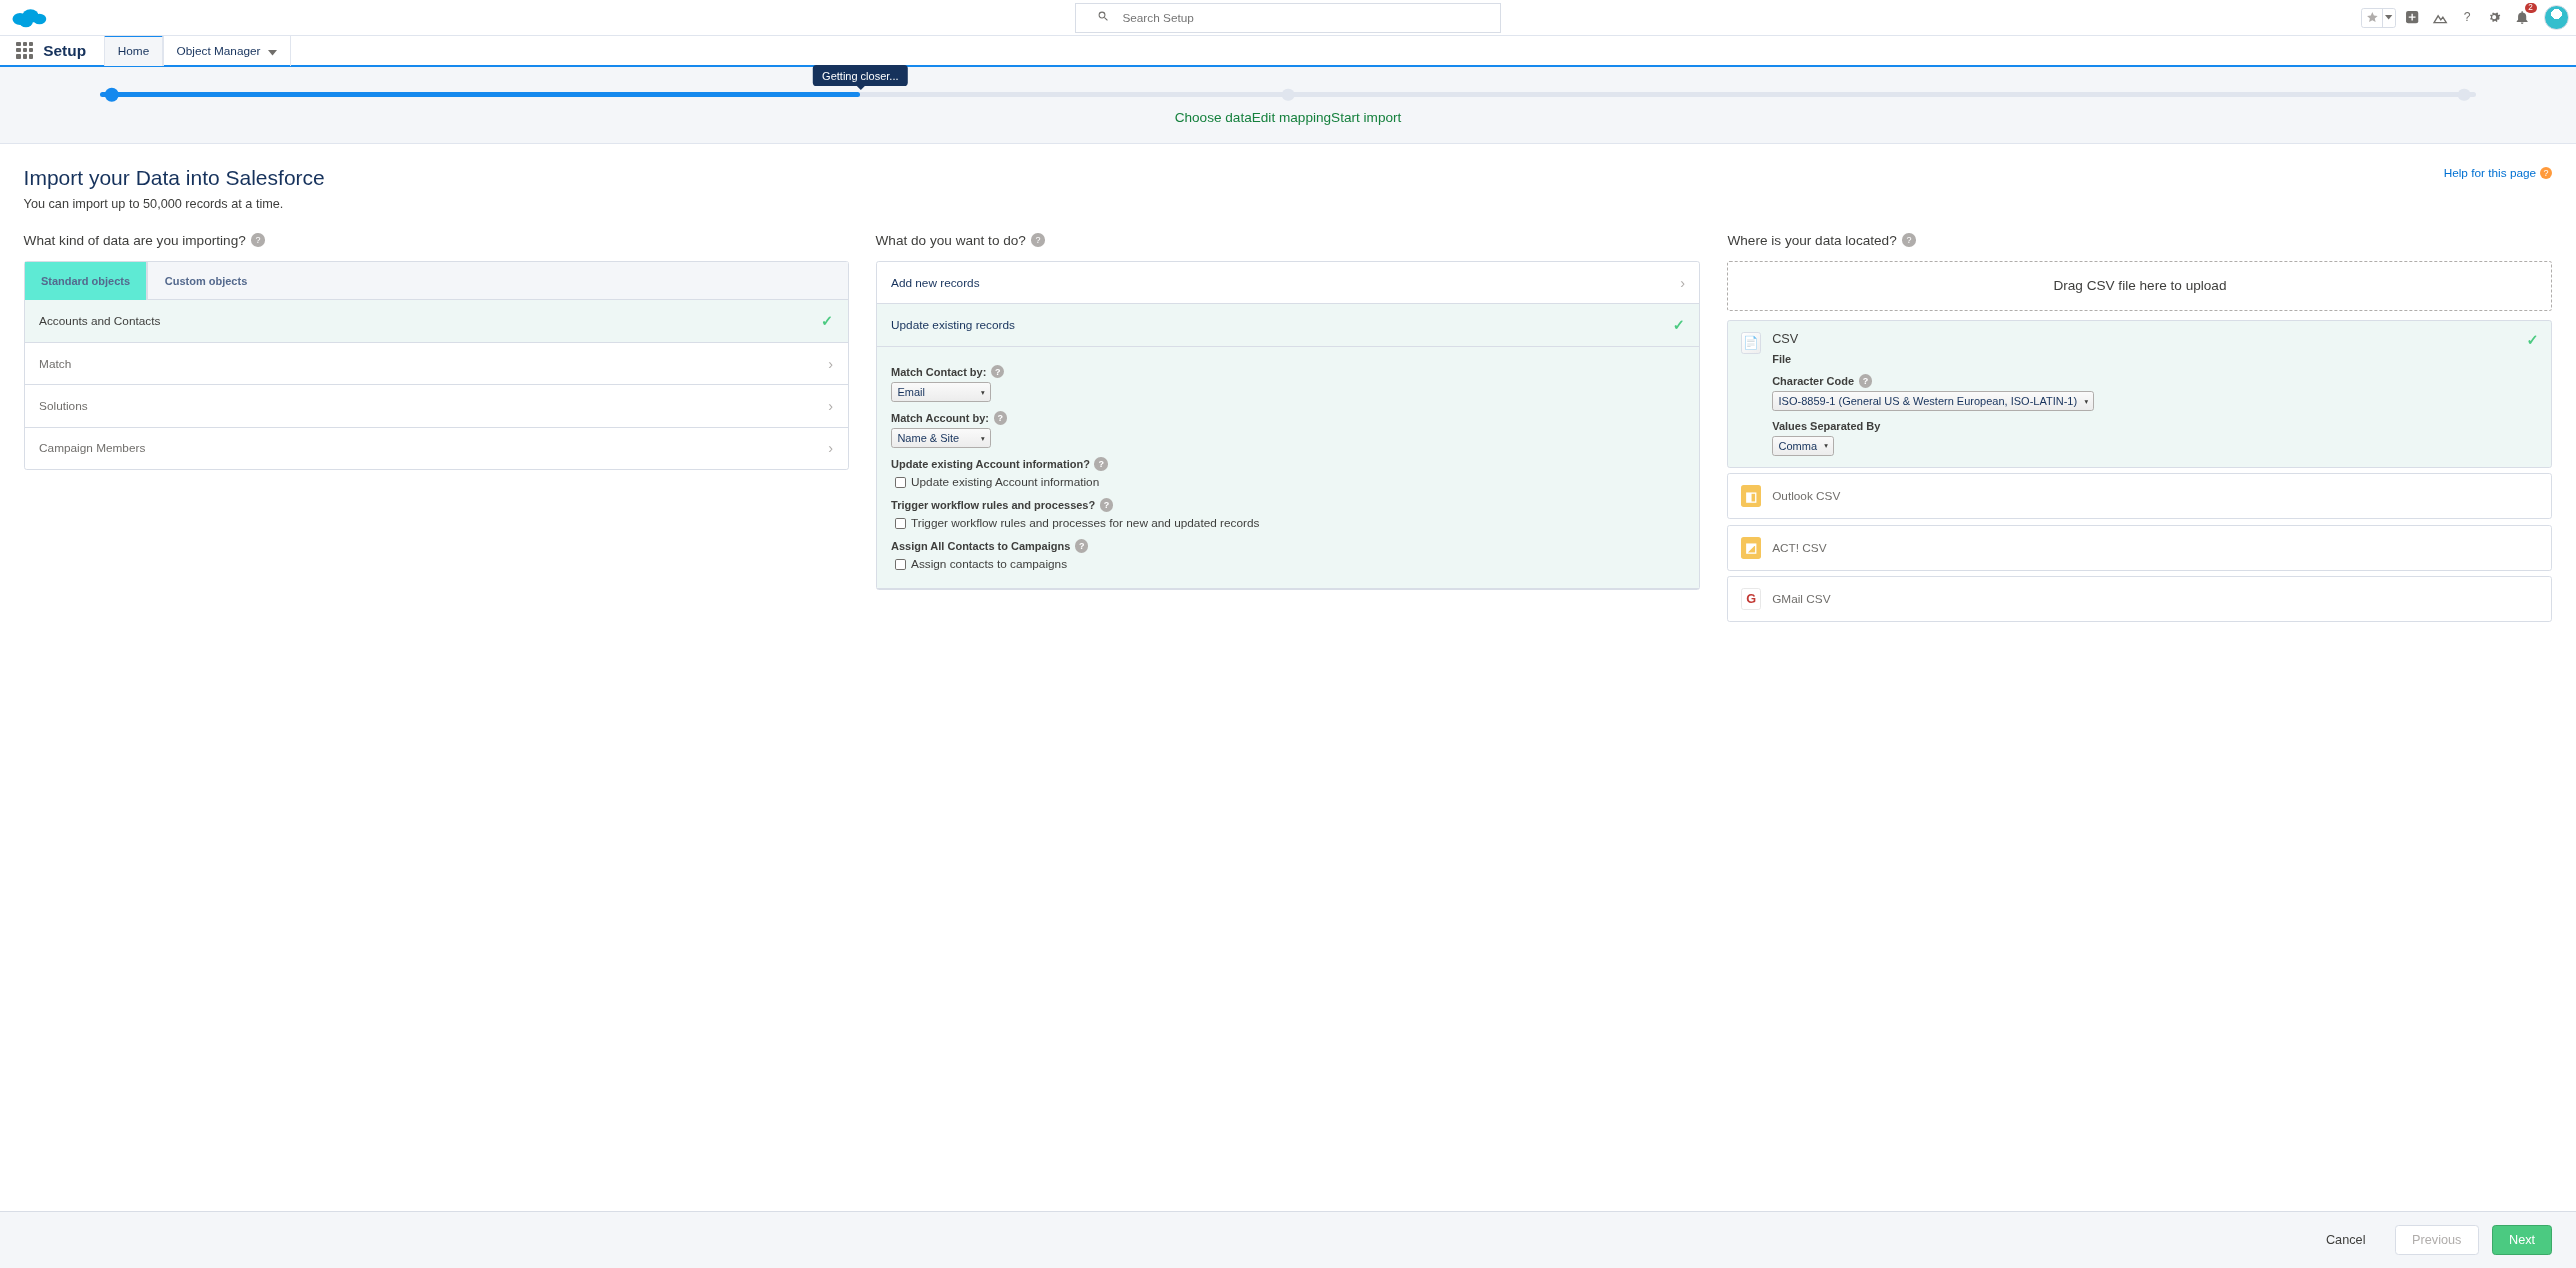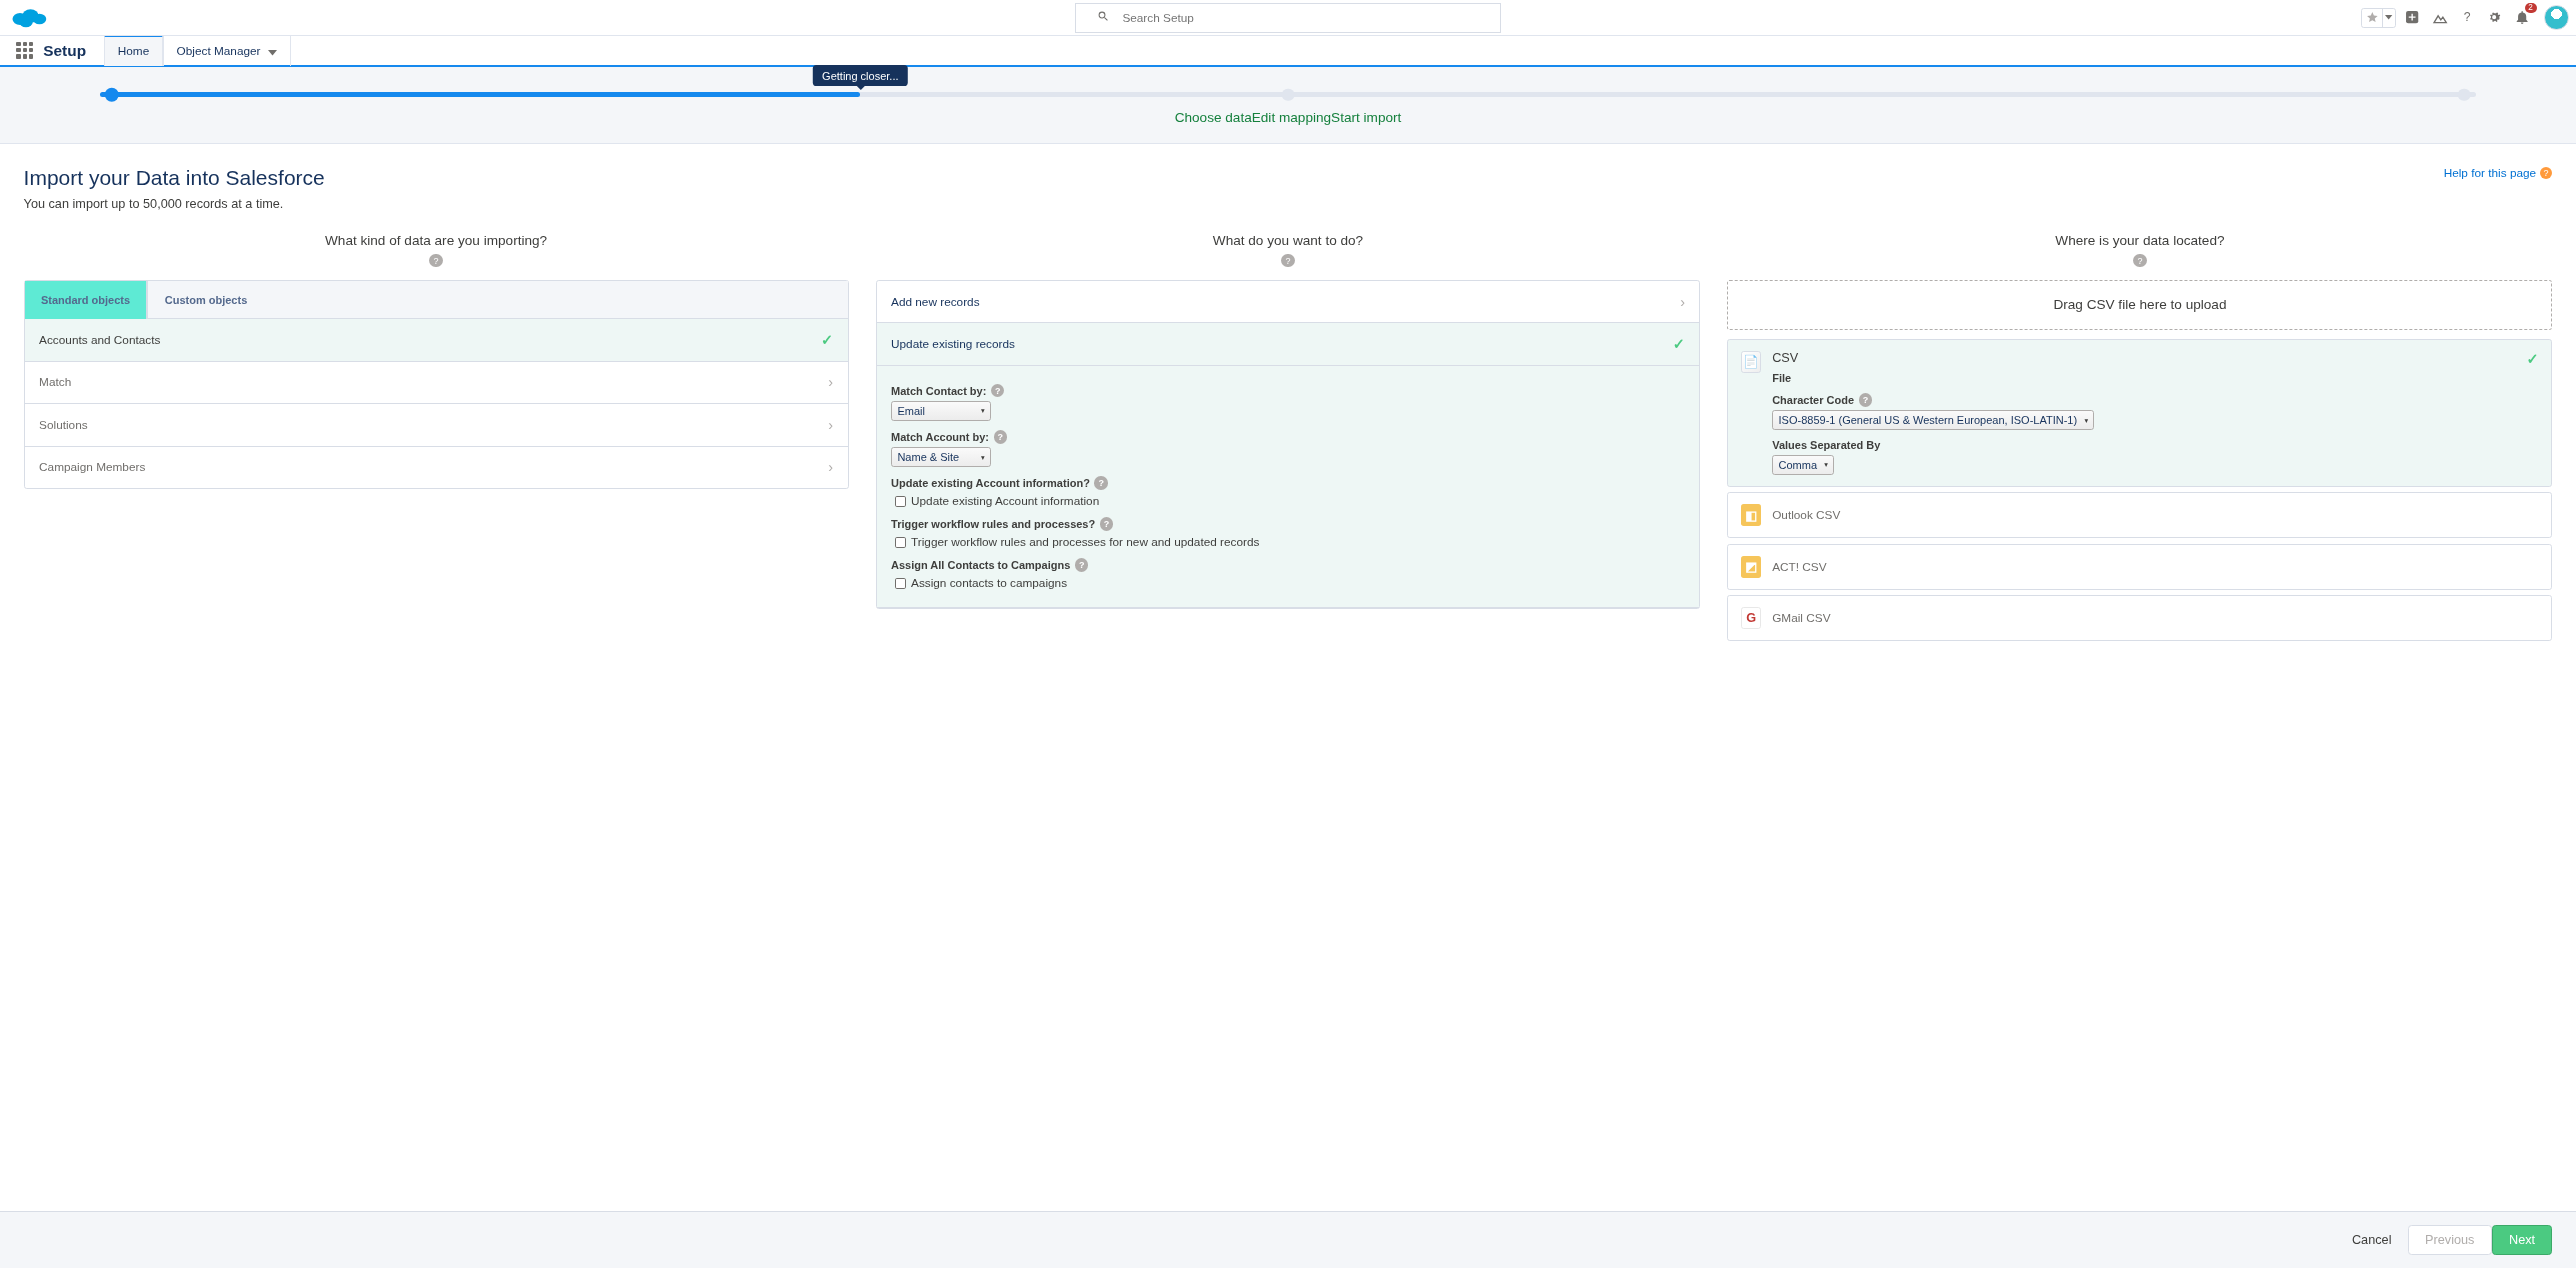--- a/index.html
+++ b/index.html
@@ -44,21 +44,21 @@
 
 .main { padding: 22px 23.6px 73px; }
 .page-head { display:flex; align-items:flex-start; margin-bottom:22px; }
 .page-head h1 { font-size:21px; font-weight:400; color:#16325c; margin-bottom:7.3px; }
 .page-head .sub { font-size:12.7px; color:#3e3e3c; }
 .help-link { margin-left:auto; color:#0070d2; font-size:11.8px; display:flex; align-items:center; gap:3.6px; cursor:pointer; }
 .help-dot { width:12.7px; height:12.7px; border-radius:50%; background:#ff9a3c; color:#fff; font-size:9px; display:inline-flex; align-items:center; justify-content:center; }
 
 .cols { display:flex; gap:27px; }
 .col { flex:1; }
-.col-head { font-size:13.6px; color:#3e3e3c; margin-bottom:12.7px; display:flex; align-items:center; gap:5.4px;flex-direction:column; }
+.col-head { font-size:13.6px; color:#3e3e3c; margin-bottom:12.7px; display:flex; gap:5.4px; }
 .qmark { width:13.6px; height:13.6px; border-radius:50%; background:#b0adab; color:#fff; font-size:9px; display:inline-flex; align-items:center; justify-content:center; cursor:help; }
 
 
 .panel { border:0.9px solid #d8dde6; border-radius:2.7px; background:#fff; }
 .panel-tabs { display:flex; }
 .panel-tab { flex:0 0 auto; padding:12.7px 16.3px; font-size:11px; font-weight:700; color:#54698d; background:#f4f6f9; border-bottom:0.9px solid #d8dde6; cursor:pointer; }
 .panel-tab.active { background:#5eead4; border-bottom:none; border-right:0.9px solid #d8dde6; }
 .panel-tab:not(.active) { border-left:0.9px solid #d8dde6; }
 .panel-tabs::after { content:''; flex:1; border-bottom:0.9px solid #d8dde6; background:#f4f6f9; }
 .list-item { display:flex; align-items:center; justify-content:space-between; padding:12.7px 14.5px; border-bottom:0.9px solid #d8dde6; cursor:pointer; color:#3e3e3c; }
@@ -88,21 +88,21 @@
 .src-icon.act { background:#f6c55a; color:#fff; }
 .src-icon.gmail { background:#fff; border:0.9px solid #e8e8e8; color:#c23934; }
 .source-body { flex:1; }
 .source-body .title { font-size:12.7px; color:#3e3e3c; margin-bottom:7.3px; }
 .browse-row { display:flex; align-items:center; gap:7.3px; }
 .browse-btn { background:linear-gradient(#fafafa,#ececec); border:0.9px solid #b0adab; border-radius:2.7px; padding:2.7px 7.3px; font-size:11px; cursor:pointer; }
 .filename { font-size:11.8px; color:#3e3e3c; }
 .source-check { margin-left:auto; color:#4bca81; font-size:14.5px; font-weight:bold; }
 
 
-.footer { position:fixed; bottom:0; left:0; right:0; background:#f4f6f9; border-top:0.9px solid #d8dde6; padding:12.7px 23.6px; display:flex; align-items:center; justify-content:flex-end; gap:0; }
+.footer { position:fixed; bottom:0; left:0; right:0; background:#f4f6f9; border-top:0.9px solid #d8dde6; padding:12.7px 23.6px; display:flex; align-items:center; justify-content:flex-end; gap:13px; }
 .btn { padding:7.3px 16.3px; border-radius:3.6px; font-size:12.7px; cursor:pointer; border:0.9px solid transparent; }
 .btn-cancel { background:transparent; border:none; color:#3e3e3c; }
 .btn-prev { background:#fff; border:0.9px solid #d8dde6; color:#b0adab; }
 .btn-next { background:#4bca81; color:#fff; border:0.9px solid #3ba968; }
 </style>
 </head>
 <body>
 
 <div class="global-header">
   <div class="logo">

